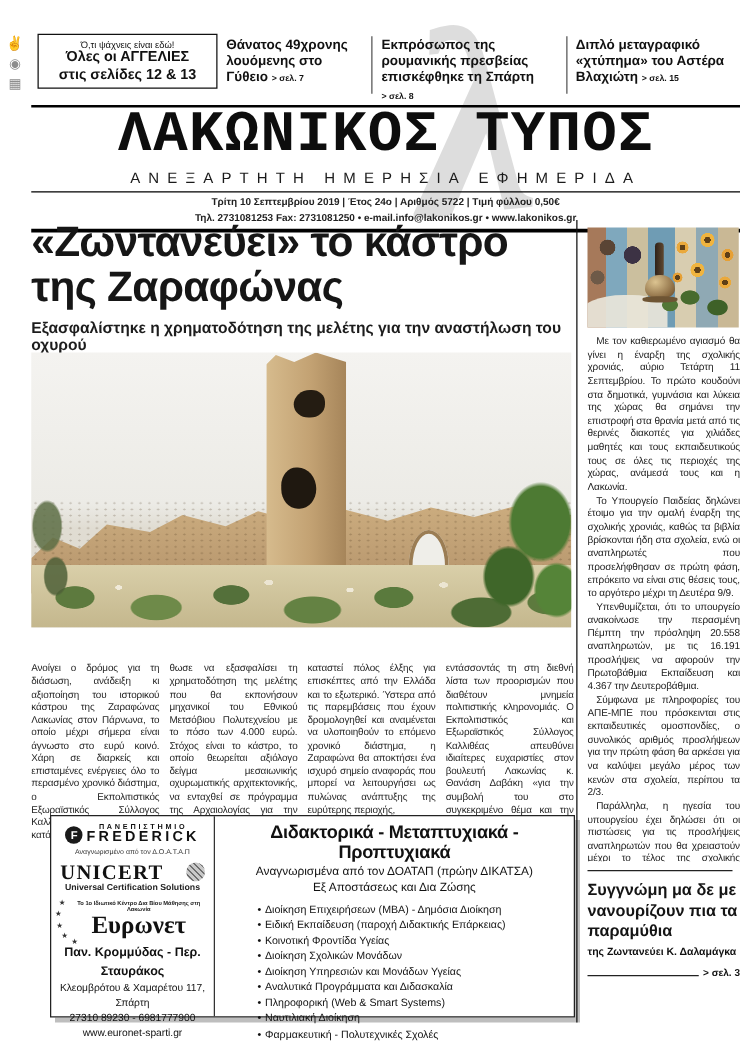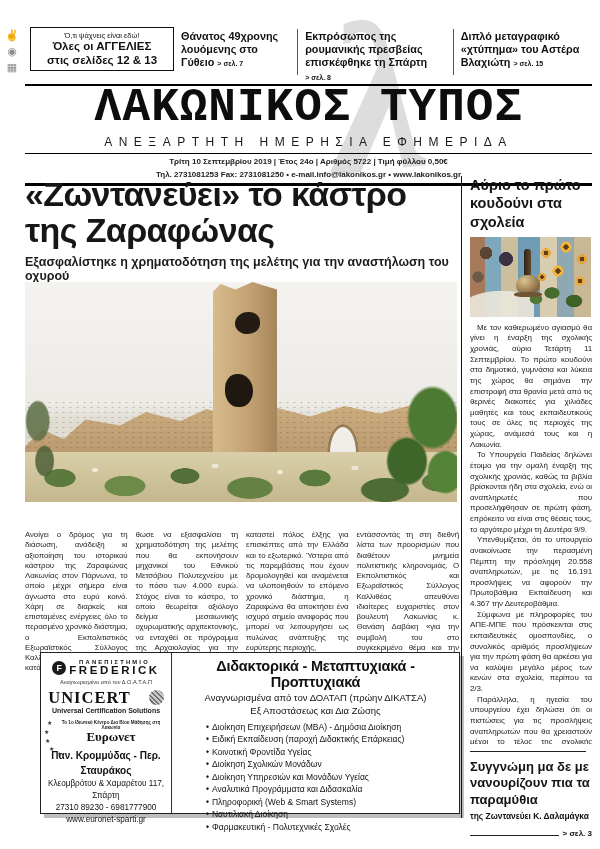--- a/index.html
+++ b/index.html
@@ -97,21 +97,21 @@
   .fred-name{font-size:11.5px;font-weight:bold;letter-spacing:2.6px;line-height:1;}
   .accred{font-size:5.6px;color:#333;margin-top:2px;}
   .unicert-row{display:flex;align-items:center;gap:18px;margin-top:5px;}
   .unicert-name{font-family:"Liberation Serif",serif;font-weight:bold;font-size:16.5px;
     letter-spacing:1px;line-height:1;}
   .globe{width:15px;height:15px;border-radius:50%;flex:none;
     background:repeating-linear-gradient(45deg,#6f6f6f 0 1.6px,#c9c9c9 1.6px 3.4px);}
   .unicert-sub{font-size:7px;font-weight:bold;color:#222;margin-top:1px;}
   .euronet{position:relative;margin-top:6px;padding-left:10px;}
   .euro-tag{font-size:4.6px;font-weight:bold;color:#222;}
-  .euro-name{font-family:"Liberation Serif",serif;font-weight:bold;font-size:13px;line-height:1;}
+  .euro-name{font-family:"Liberation Serif",serif;font-weight:bold;font-size:20px;line-height:1;}
   .star{position:absolute;font-size:6px;color:#333;line-height:1;}
   .ad-contact{margin-top:6px;line-height:1.45;}
   .ad-names{font-size:10px;font-weight:bold;}
   .ad-line{font-size:8.2px;}
   .ad-right{flex:1;padding:5px 8px 4px;text-align:center;}
   .ad-title{font-size:14.5px;font-weight:bold;letter-spacing:-.2px;}
   .ad-sub{font-size:9.5px;margin-top:2px;}
   .ad-list{margin:5px 0 0;padding:0 0 0 26px;list-style:none;text-align:left;}
   .ad-list li{font-size:8.5px;line-height:1.47;}
   .bu{font-weight:bold;margin-right:3px;}
@@ -268,21 +268,20 @@
         <li><span class="bu">•</span><span>Διοίκηση Υπηρεσιών και Μονάδων Υγείας</span></li>
         <li><span class="bu">•</span><span>Αναλυτικά Προγράμματα και Διδασκαλία</span></li>
         <li><span class="bu">•</span><span>Πληροφορική (Web &amp; Smart Systems)</span></li>
         <li><span class="bu">•</span><span>Ναυτιλιακή Διοίκηση</span></li>
         <li><span class="bu">•</span><span>Φαρμακευτική - Πολυτεχνικές Σχολές</span></li>
       </ul>
     </div>
   </div>
 
   <div class="abs z" id="sidebar">
-    <h2 class="sb-head">Αύριο το πρώτο κουδούνι στα σχολεία</h2>
     <div id="sb-photo">
       <div class="crowd"></div>
       <div class="cloth"></div>
       <div class="flowers"></div>
       <div class="bell-handle"></div>
       <div class="bell-body"></div>
       <div class="bell-lip"></div>
     </div>
     <div class="sb-body">
       <p>Με τον καθιερωμένο αγιασμό θα γίνει η έναρξη της σχολικής χρονιάς, αύριο Τετάρτη 11 Σεπτεμβρίου. Το πρώτο κουδούνι στα δημοτικά, γυμνάσια και λύκεια της χώρας θα σημάνει την επιστροφή στα θρανία μετά από τις θερινές διακοπές για χιλιάδες μαθητές και τους εκπαιδευτικούς τους σε όλες τις περιοχές της χώρας, ανάμεσά τους και η Λακωνία.</p>

